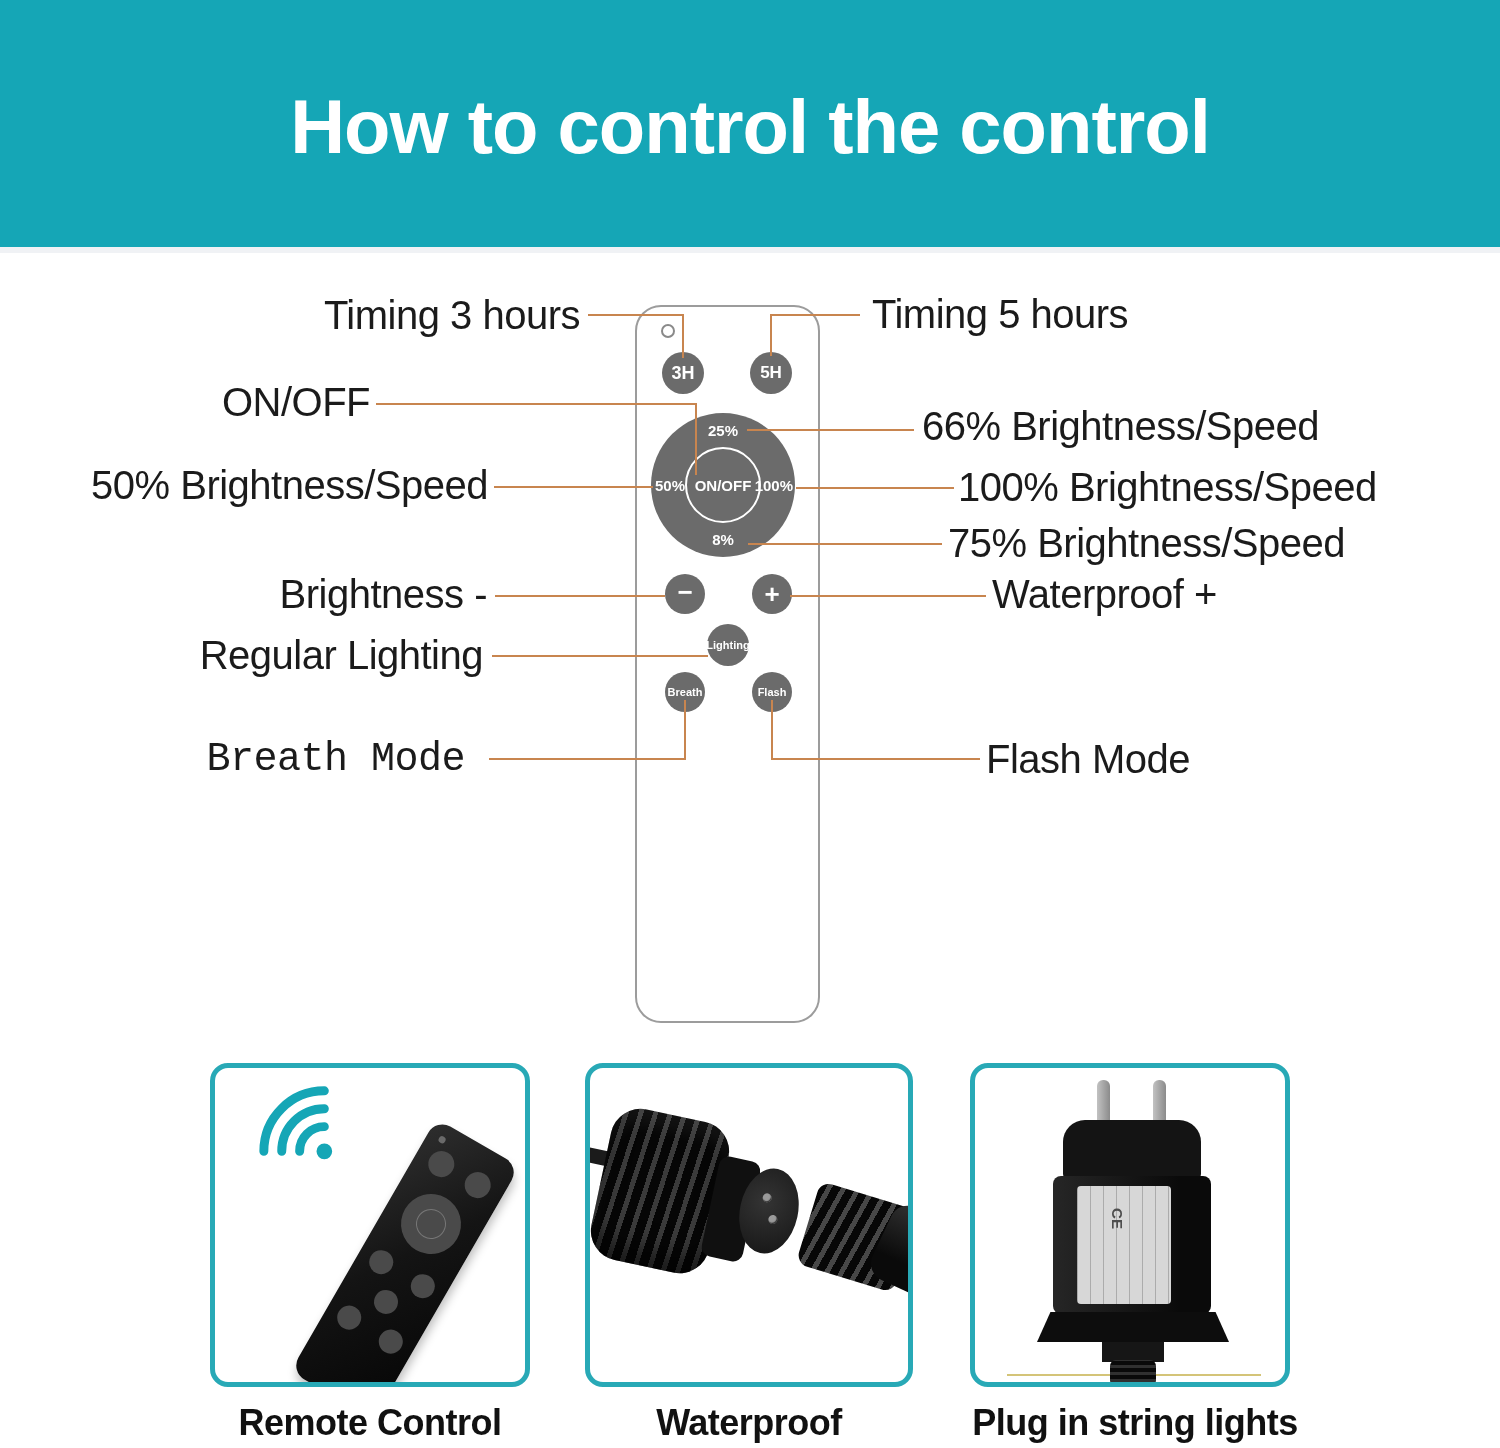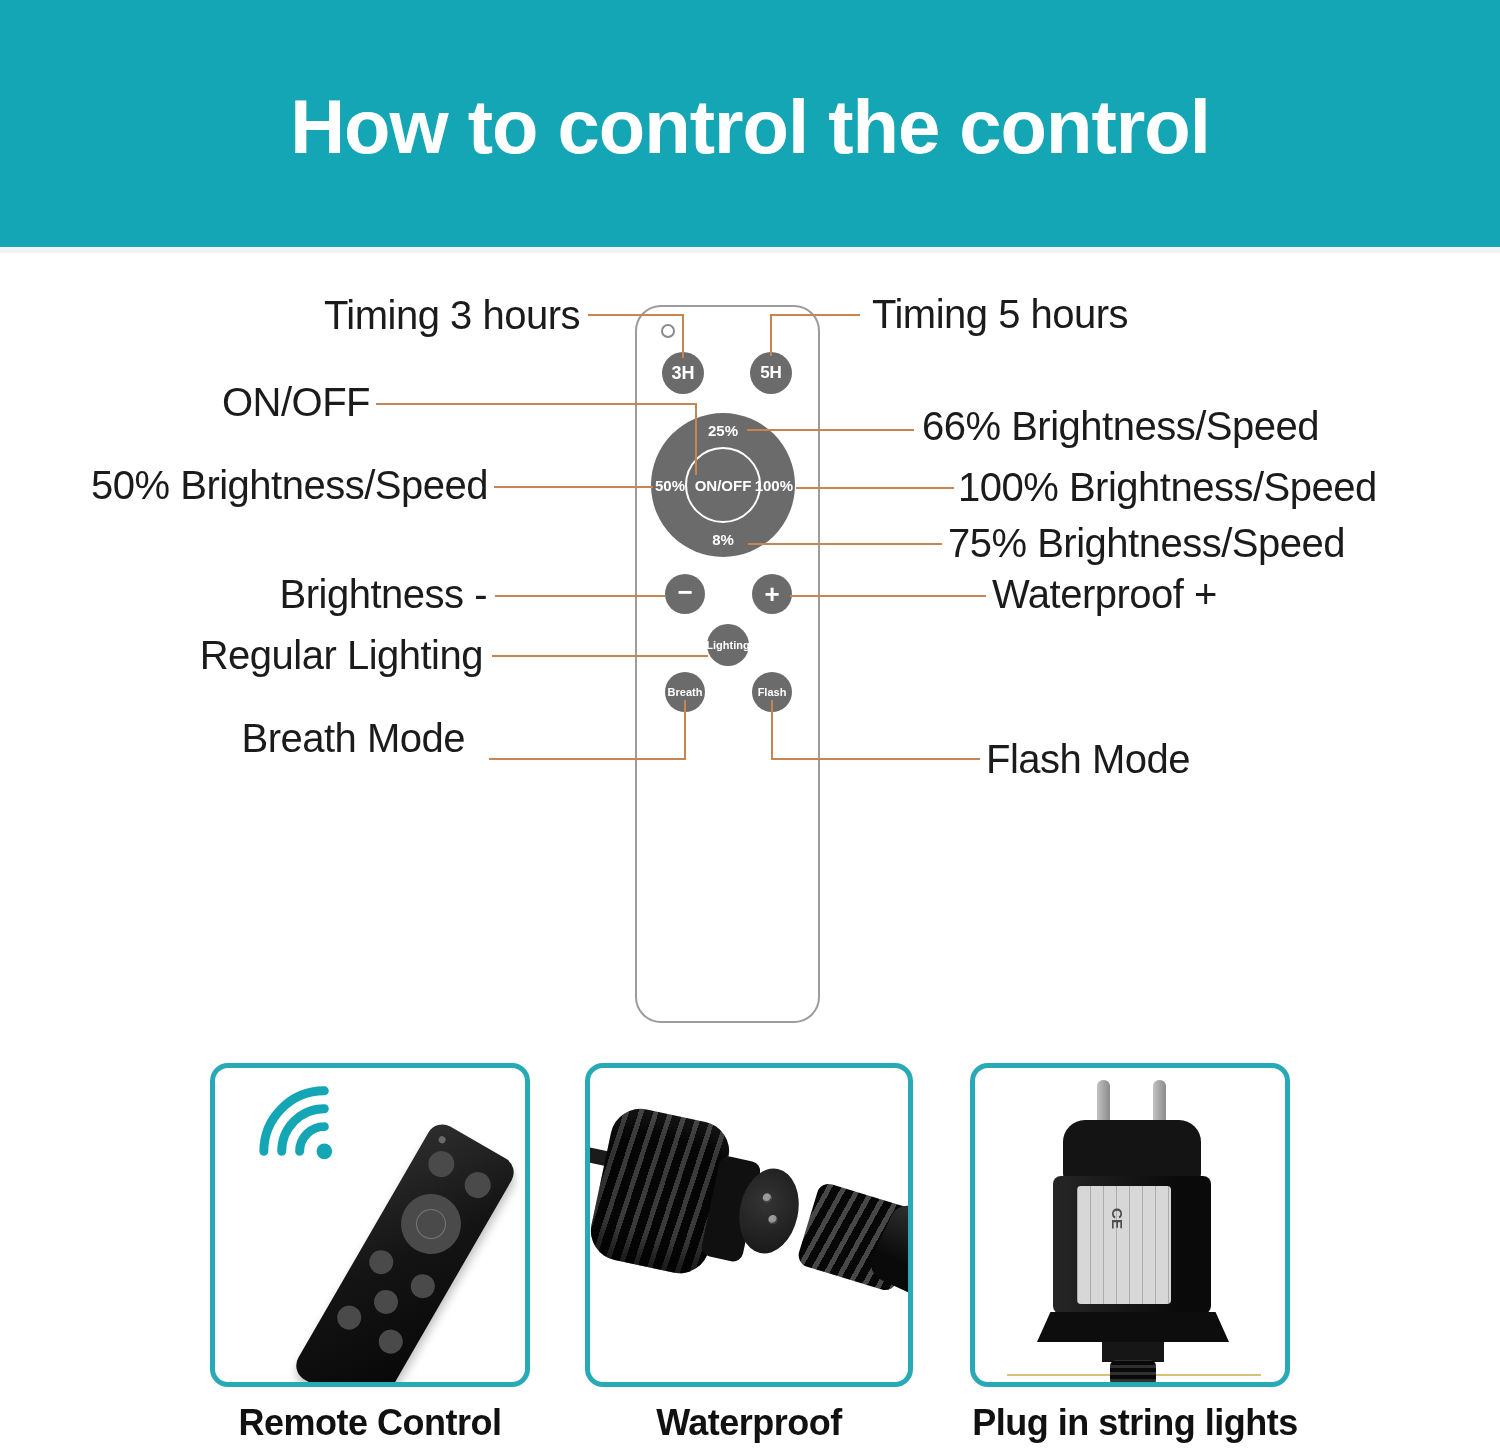--- a/index.html
+++ b/index.html
@@ -80,21 +80,21 @@
   .lab{
     position:absolute;font-size:40px;color:var(--label-black);white-space:nowrap;z-index:4;
     transform:translateY(-50%);letter-spacing:-0.5px;
   }
   .lab.r{text-align:right;}
   .lab-t3{right:920px;top:315px;}
   .lab-on{right:1130px;top:402px;}
   .lab-50{right:1012px;top:485px;}
   .lab-bm{right:1013px;top:594px;}
   .lab-reg{right:1017px;top:655px;}
-  .lab-br{right:1035px;top:738px;}
+  .lab-br{right:1035px;top:759px;font-family:Liberation Mono, monospace;}
   .lab-t5{left:872px;top:314px;}
   .lab-25{left:922px;top:426px;}
   .lab-100{left:958px;top:487px;}
   .lab-75{left:948px;top:543px;}
   .lab-bp{left:992px;top:594px;}
   .lab-fl{left:986px;top:759px;}
   
   .panel{
     position:absolute;top:1063px;height:324px;background:#ffffff;box-sizing:border-box;
     border:5px solid var(--panel-teal);border-radius:18px;overflow:hidden;z-index:1;

